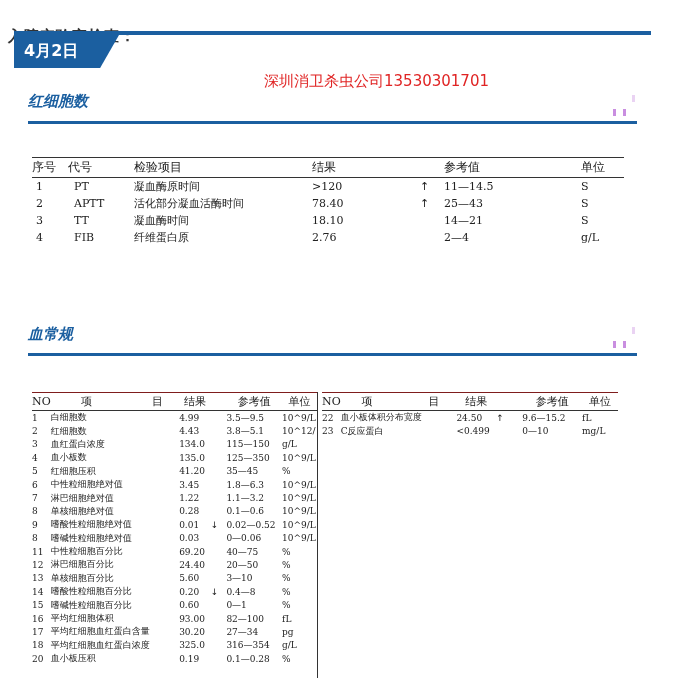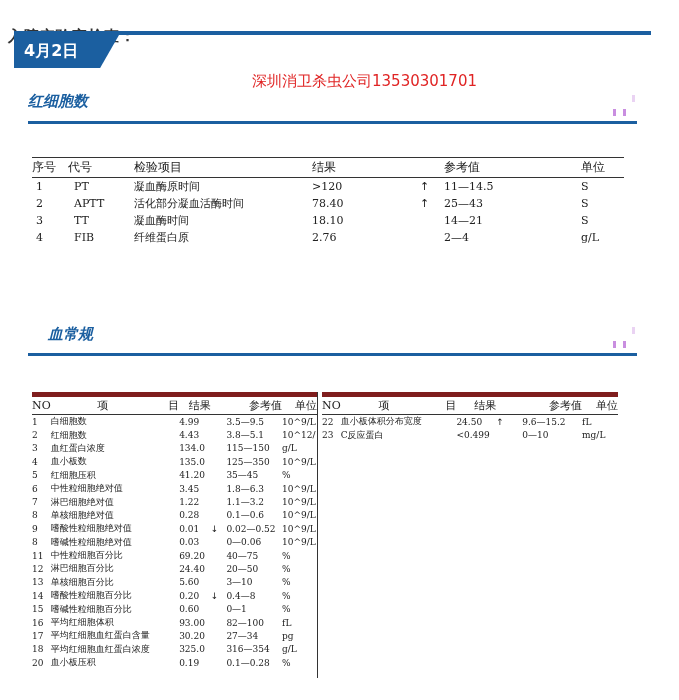--- a/index.html
+++ b/index.html
@@ -2,31 +2,31 @@
 <html><head>
 <meta charset="utf-8">
 <style>
   html, body { margin:0; padding:0; background:#fff; }
   body { width:679px; height:700px; position:relative; overflow:hidden; font-family:"DejaVu Serif", serif; color:#222; }
   .abs { position:absolute; }
   .page-title { left:8px; top:2px; font-family:"DejaVu Sans", sans-serif; font-weight:bold; font-size:15px; color:#333; letter-spacing:1px;margin-top:25px; }
   .top-rule2 { left:14px; top:31px; width:637px; height:4px; background:#1b5fa0; }
   .date-tab { left:14px; top:35px; width:105px; height:33px; background:#1b5fa0; clip-path:polygon(0 0,100% 0,82% 100%,0 100%); }
   .date-text { left:24px; top:41px; color:#fff; font-family:"DejaVu Sans", sans-serif; font-weight:bold; font-size:16px; }
-  .watermark { left:252px; top:72px; color:#e02424; font-family:"DejaVu Sans", sans-serif; font-size:15px; }
+  .watermark { left:264px; top:72px; color:#e02424; font-family:"DejaVu Sans", sans-serif; font-size:15px; }
   .section-title { font-family:"DejaVu Sans", sans-serif; font-style:italic; font-weight:bold; font-size:15px; color:#1b5fa0; }
   .sec-rule { height:3px; background:#1b5fa0; }
   .deco { width:3px; height:7px; background:#c98ee0; }
   .deco.light { background:#ead3f3; }
   table { border-collapse:collapse; }
   .coag { left:32px; top:157px; width:592px; font-size:12px; }
   .coag th { font-weight:normal; text-align:left; border-top:1px solid #333; border-bottom:1px solid #333; padding:1px 0; height:16px; font-size:12px; }
   .coag td { padding:0; height:17px; font-size:11px; }
   .blood { top:392px; font-size:10px; }
-  .blood th { font-weight:normal; text-align:right; border-top:5px solid #7f1d1d; border-bottom:1px solid #333; padding:1px 0; height:14px; font-size:11px; }
+  .blood th { font-weight:normal; text-align:center; border-top:1px solid #7f1d1d; border-bottom:1px solid #333; padding:1px 0; height:14px; font-size:11px; }
   .blood td { padding:0; height:13.4px; font-size:9px; white-space:nowrap; }
   .vline { left:317px; top:392px; width:1px; height:286px; background:#333; }
   .arrow { font-family:"DejaVu Sans", sans-serif; }
 </style>
 </head>
 <body>
 
 <div class="abs page-title">入院实验室检查：</div>
 <div class="abs top-rule2"></div>
 <div class="abs date-tab"></div>
@@ -93,21 +93,21 @@
       <td style="padding-left:6px">FIB</td>
       <td>纤维蛋白原</td>
       <td>2.76</td>
       <td class="arrow"></td>
       <td>2—4</td>
       <td>g/L</td>
     </tr>
   </tbody>
 </table>
 
-<div class="abs section-title" style="left:28px;top:325px;margin-left:20px;">血常规</div>
+<div class="abs section-title" style="left:28px;top:325px;">血常规</div>
 <div class="abs deco light" style="left:632px;top:327px;"></div>
 <div class="abs deco" style="left:613px;top:341px;"></div>
 <div class="abs deco" style="left:623px;top:341px;"></div>
 <div class="abs sec-rule" style="left:28px;top:353px;width:609px;"></div>
 
 <div class="abs vline"></div>
 
 <table class="abs blood" style="left:32px;width:285px;">
   <colgroup>
       <col style="width:16px">

